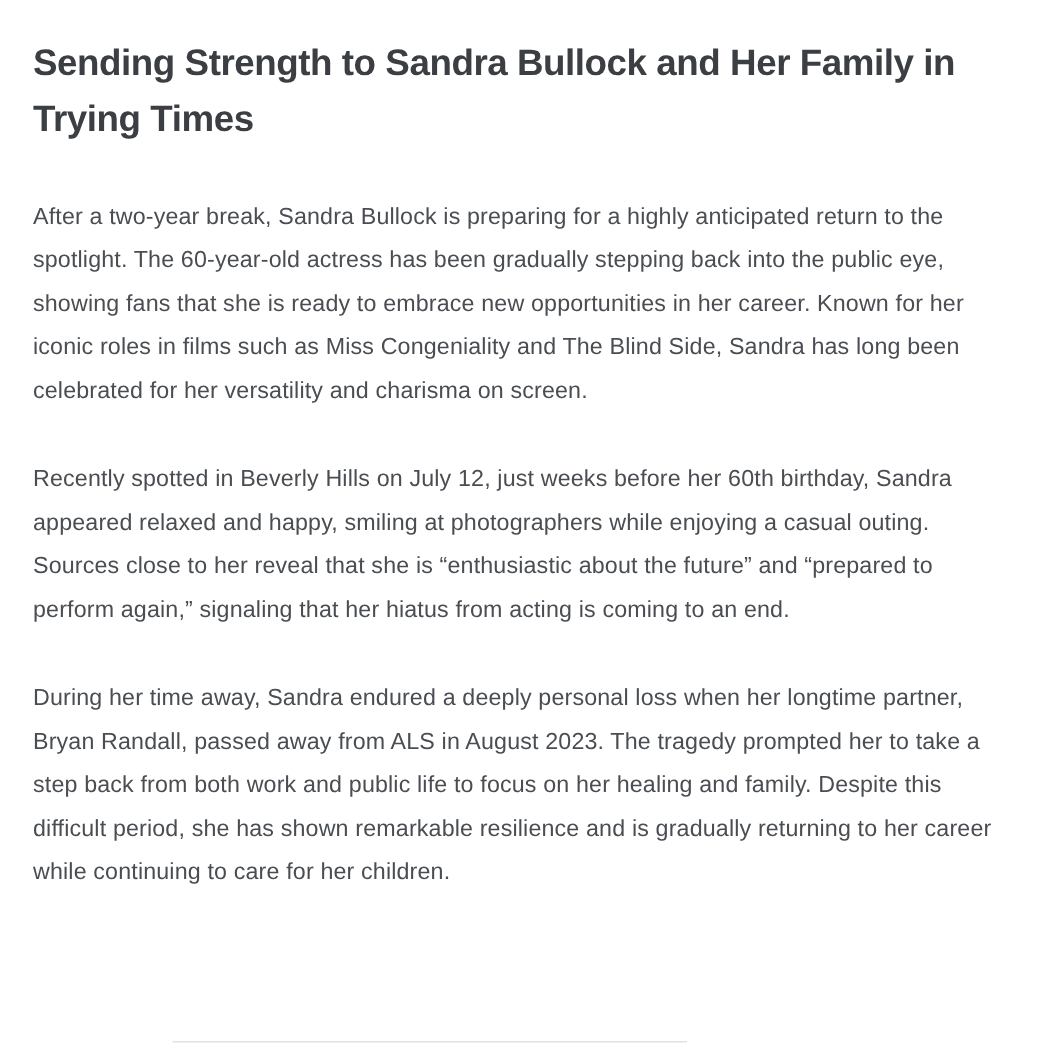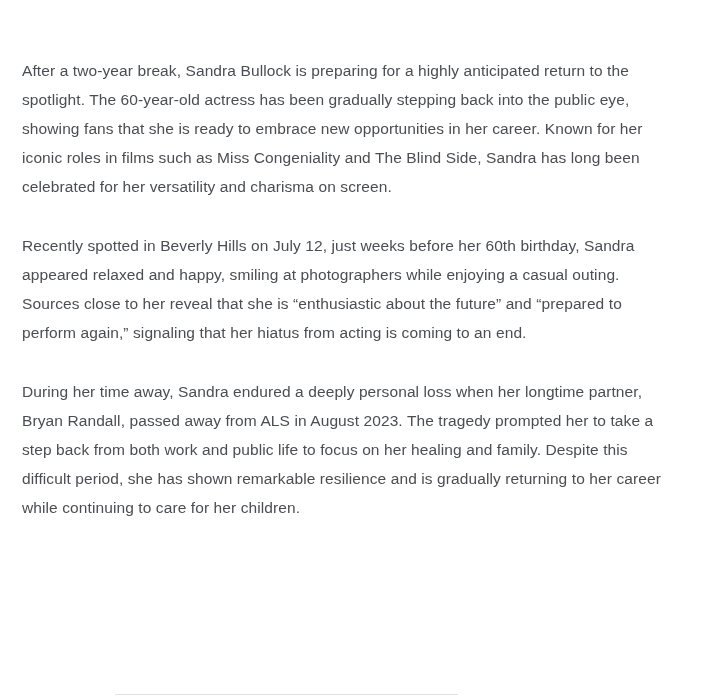--- a/index.html
+++ b/index.html
@@ -46,20 +46,22 @@
     top: 694px;
     width: 343px;
     height: 1px;
     background: #e2e2e2;
   }
 </style>
 </head>
 <body>
 
 <div class="article">
+  <h1 class="article-title">Sending Strength to Sandra Bullock and Her Family in
+Trying Times</h1>
 
   <div class="article-body">
     <p class="article-paragraph">After a two-year break, Sandra Bullock is preparing for a highly anticipated return to the spotlight. The 60-year-old actress has been gradually stepping back into the public eye, showing fans that she is ready to embrace new opportunities in her career. Known for her iconic roles in films such as Miss Congeniality and The Blind Side, Sandra has long been celebrated for her versatility and charisma on screen.</p>
     <p class="article-paragraph">Recently spotted in Beverly Hills on July 12, just weeks before her 60th birthday, Sandra appeared relaxed and happy, smiling at photographers while enjoying a casual outing. Sources close to her reveal that she is “enthusiastic about the future” and “prepared to perform again,” signaling that her hiatus from acting is coming to an end.</p>
     <p class="article-paragraph">During her time away, Sandra endured a deeply personal loss when her longtime partner, Bryan Randall, passed away from ALS in August 2023. The tragedy prompted her to take a step back from both work and public life to focus on her healing and family. Despite this difficult period, she has shown remarkable resilience and is gradually returning to her career while continuing to care for her children.</p>
   </div>
 
   <div class="cutoff-divider"></div>
 </div>
 

